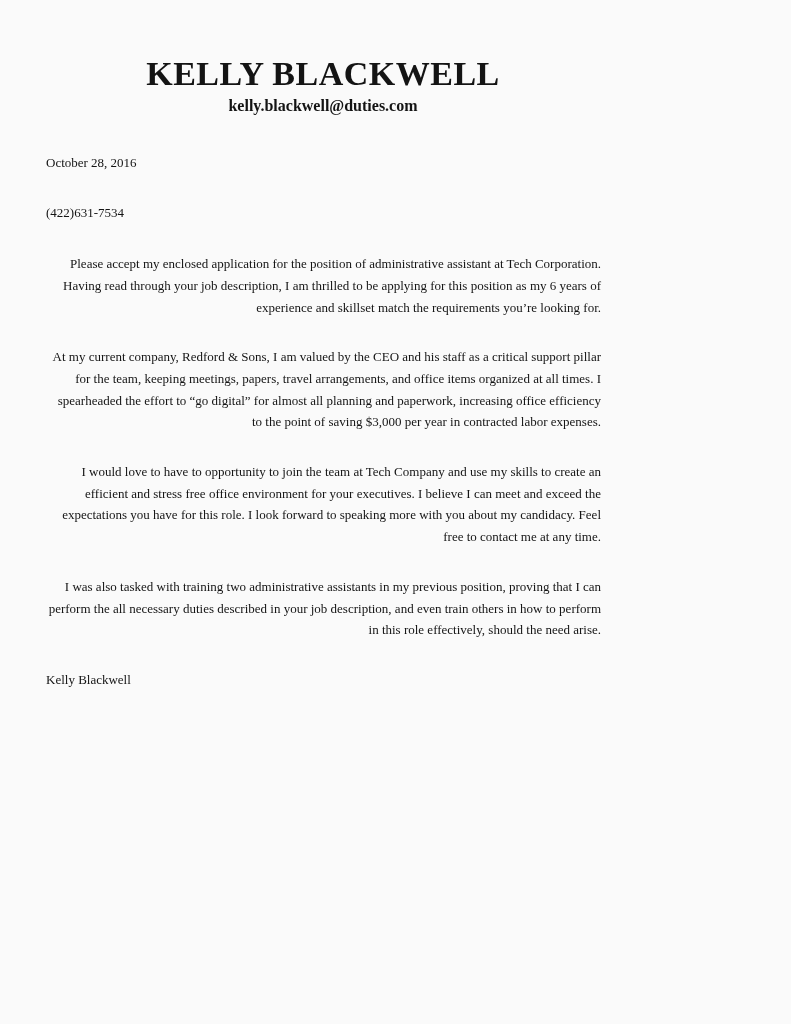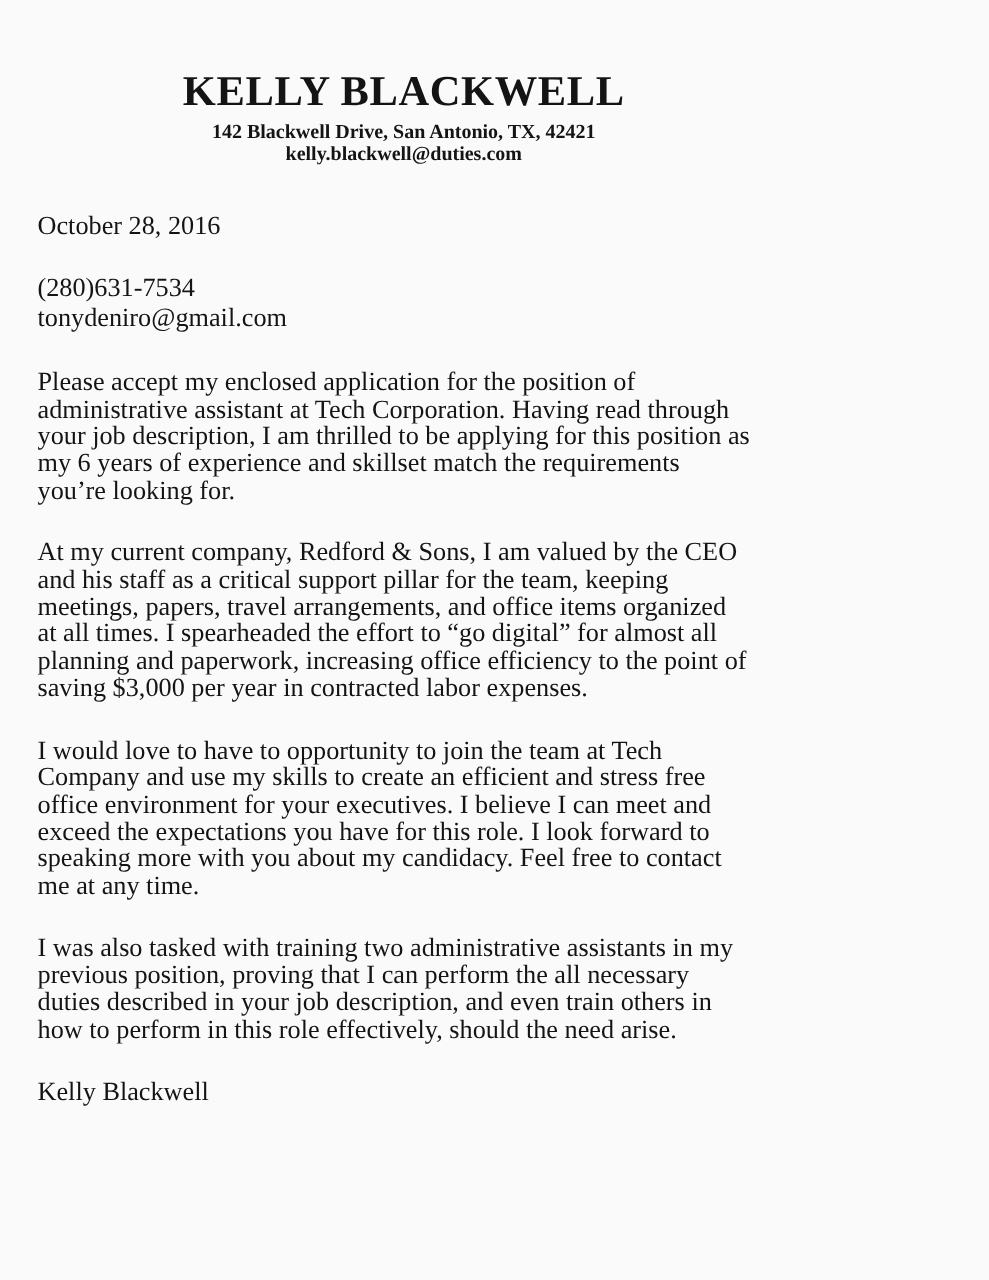--- a/index.html
+++ b/index.html
@@ -25,47 +25,45 @@
     line-height: 1.05;
     letter-spacing: 0.5px;
     margin-bottom: 5px;
   }
   .header .contact-line {
     font-size: 16px;
     font-weight: bold;
     line-height: 18px;
   }
   .content {
-    padding: 37px 45px 0 30px;
-    font-size: 21px;
+    padding: 37px 45px 0 46px;
+    font-size: 13px;
     line-height: 21.7px;
   }
   .block { margin: 0 0 28px 0; }
   .recipient-block { line-height: 23.7px; }
-  .body-par { text-align: left; font-family: Liberation Serif, serif; }
+  .body-par { text-align: right; font-family: Liberation Serif, serif; }
   .signature { margin-bottom: 0; }
 </style>
 </head>
 <body>
 
 <div class="page">
 
   <div class="header">
     <div class="name">KELLY BLACKWELL</div>
-    <div class="contact-line">142 Blackwell Drive, San Antonio, TX, 42421</div>
     <div class="contact-line">kelly.blackwell@duties.com</div>
   </div>
 
   <div class="content">
 
     <div class="block">October 28, 2016</div>
 
     <div class="block recipient-block">
-      <div>(280)631-7534</div>
-      <div>tonydeniro@gmail.com</div>
+      <div>(422)631-7534</div>
     </div>
 
 
     <p class="block body-par">Please accept my enclosed application for the position of administrative assistant at Tech Corporation. Having read through your job description, I am thrilled to be applying for this position as my 6 years of experience and skillset match the requirements you’re looking for.</p>
     <p class="block body-par">At my current company, Redford &amp; Sons, I am valued by the CEO and his staff as a critical support pillar for the team, keeping meetings, papers, travel arrangements, and office items organized at all times. I spearheaded the effort to “go digital” for almost all planning and paperwork, increasing office efficiency to the point of saving $3,000 per year in contracted labor expenses.</p>
     <p class="block body-par">I would love to have to opportunity to join the team at Tech Company and use my skills to create an efficient and stress free office environment for your executives. I believe I can meet and exceed the expectations you have for this role. I look forward to speaking more with you about my candidacy. Feel free to contact me at any time.</p>
     <p class="block body-par">I was also tasked with training two administrative assistants in my previous position, proving that I can perform the all necessary duties described in your job description, and even train others in how to perform in this role effectively, should the need arise.</p>
 
 
     <div class="block signature">Kelly Blackwell</div>

